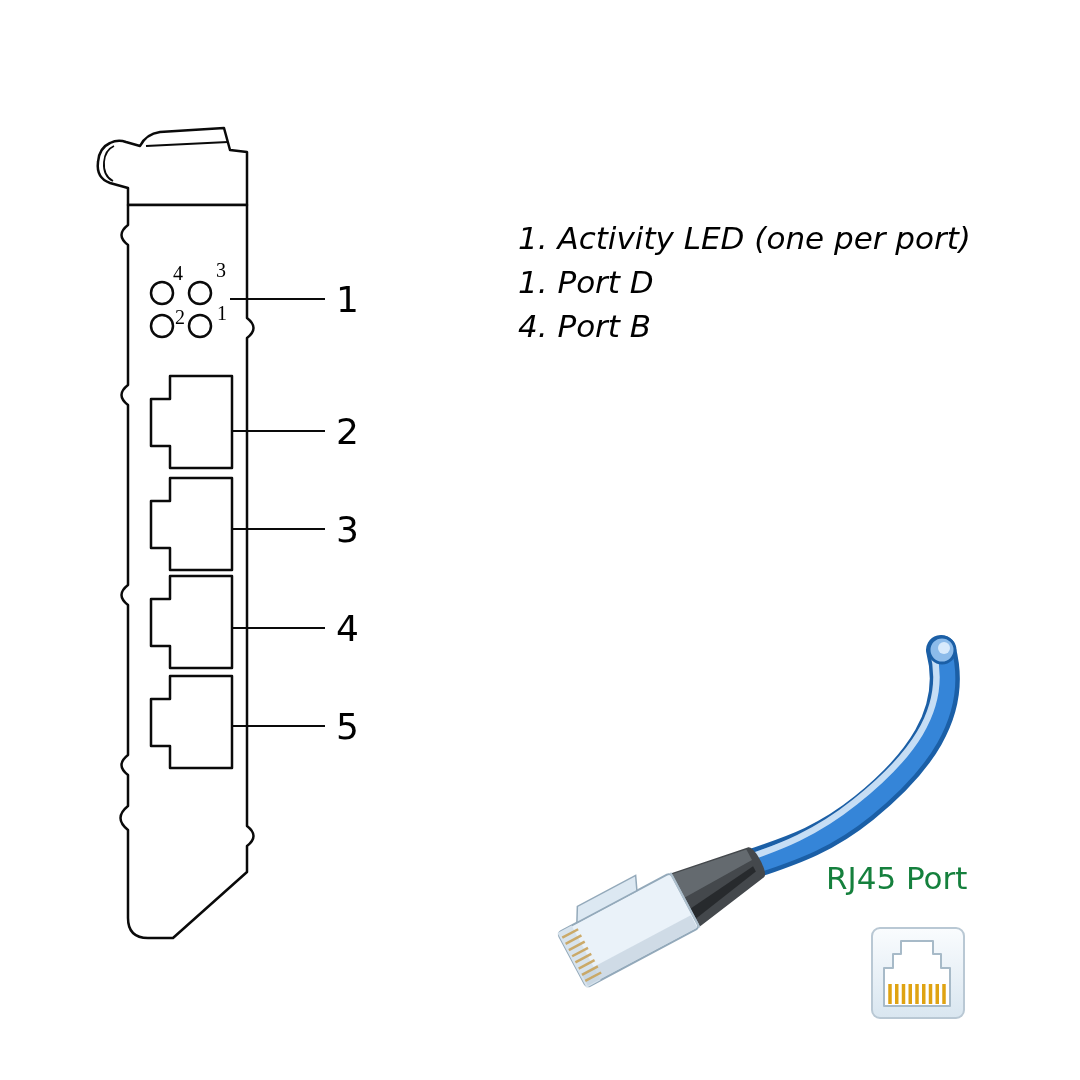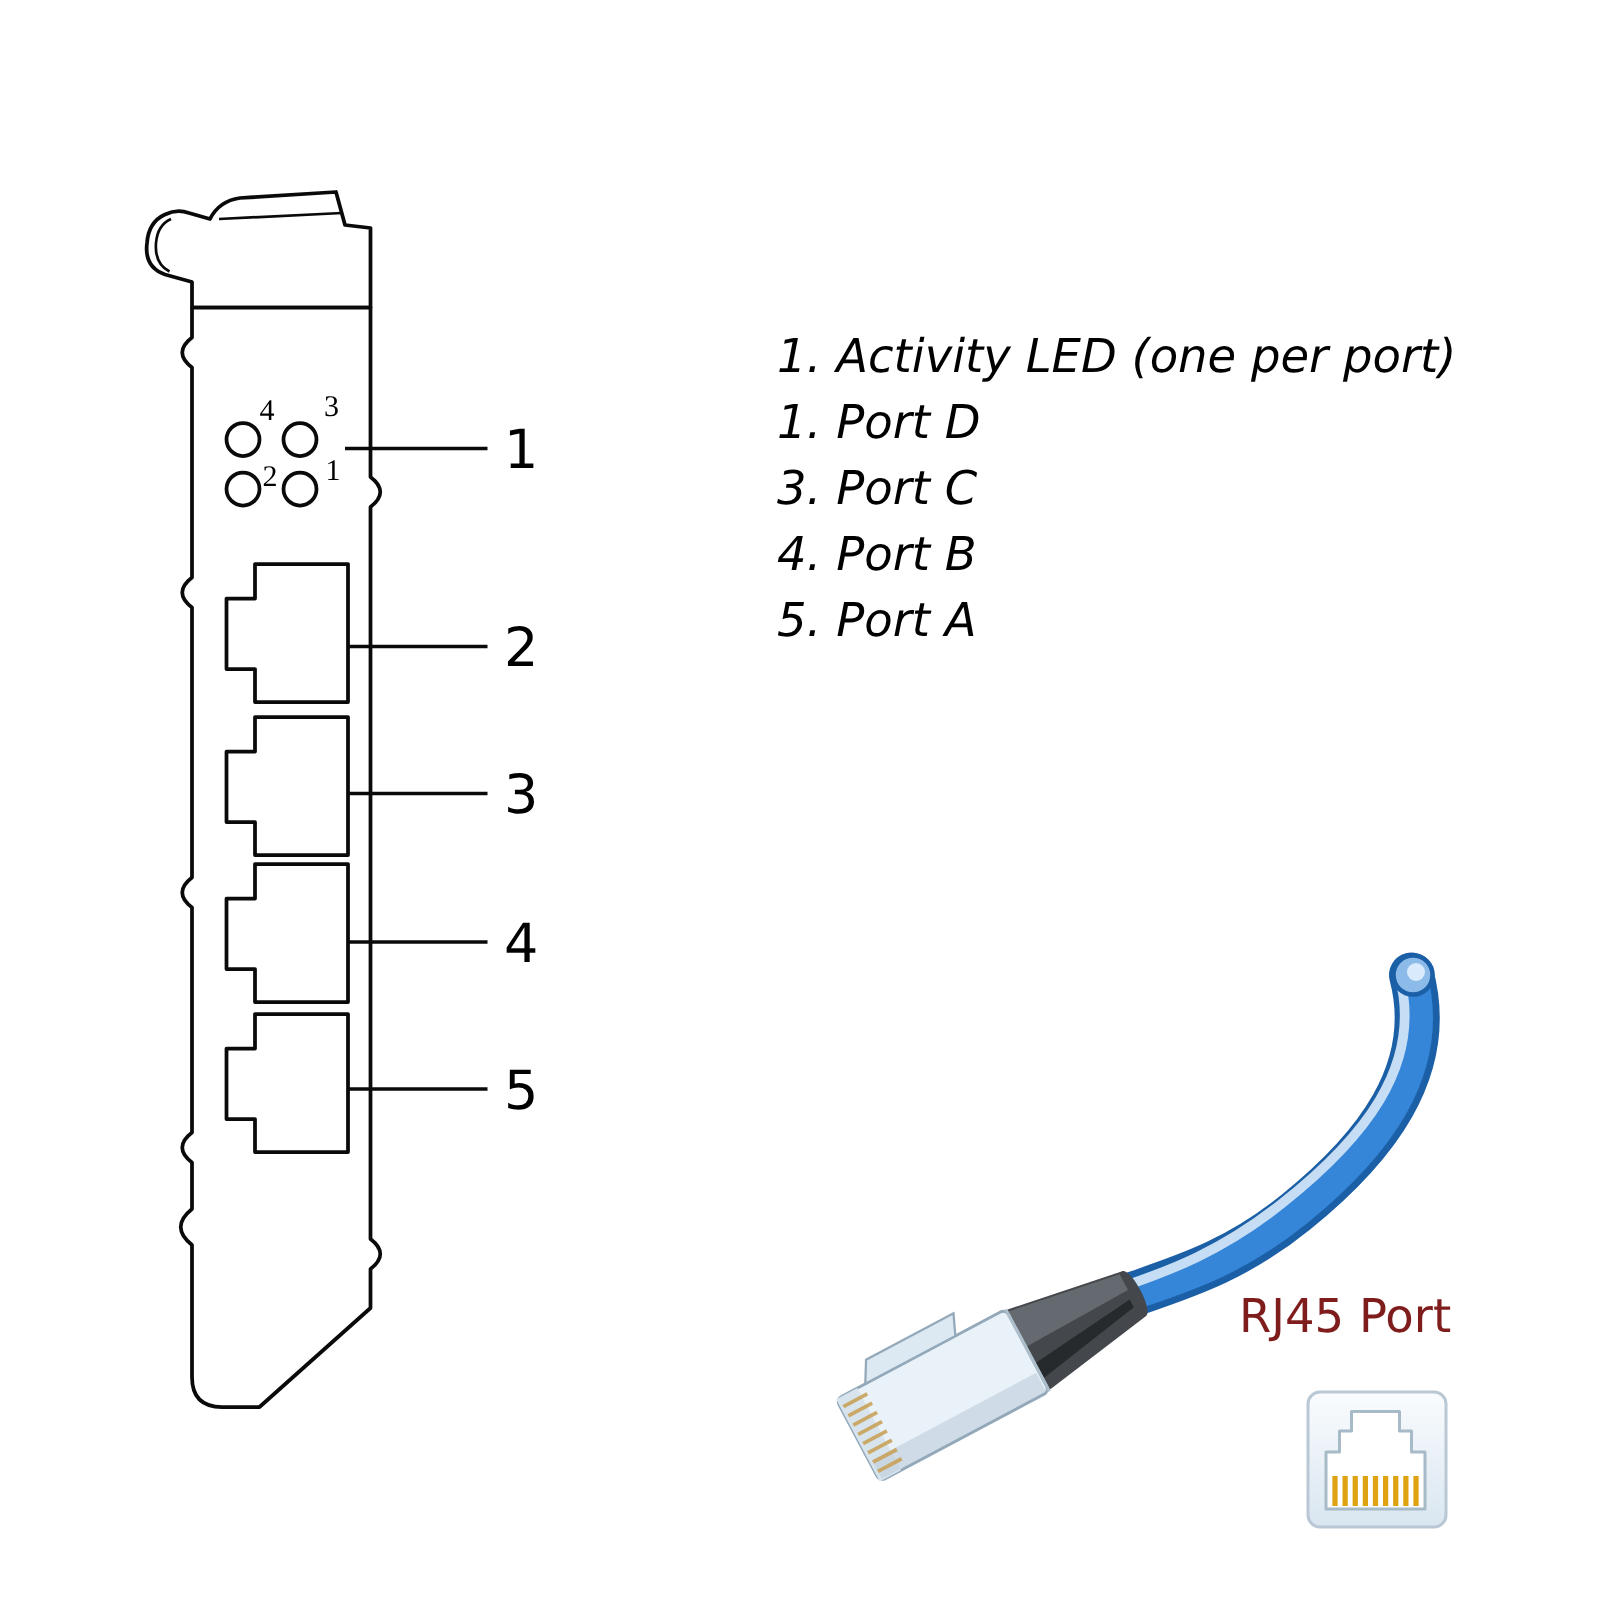--- a/index.html
+++ b/index.html
@@ -8,21 +8,21 @@
     font-family:"DejaVu Sans", sans-serif; overflow:hidden;
   }
   .diagram-svg { position:absolute; left:0; top:0; }
   .outline { fill:#ffffff; stroke:#0a0a0a; stroke-width:2.5; stroke-linejoin:round; }
   .thinline { stroke:#0a0a0a; stroke-width:2.2; fill:none; }
   .crease { stroke:#0a0a0a; stroke-width:1.8; fill:none; }
   .callout-num { font-size:36px; fill:#000; font-family:"DejaVu Sans", sans-serif; }
   .led-num { font-size:20px; fill:#000; font-family:"Liberation Serif", serif; text-anchor:middle; }
   .legend { position:absolute; left:518px; top:216px;font-style:italic; }
   .legend-line { font-size:31px; line-height:44px; color:#000; white-space:nowrap; }
-  .rj45-label { position:absolute; left:826px; top:860px; font-size:31px; color:#7f1d1d; white-space:nowrap; }
+  .rj45-label { position:absolute; left:826px; top:860px; font-size:31px; color:#15803d; white-space:nowrap; }
 </style>
 </head>
 <body>
 
 <div class="canvas">
 
   <svg class="diagram-svg" width="1080" height="1080" viewBox="0 0 1080 1080">
     <defs>
       <linearGradient id="iconbg" x1="0" y1="0" x2="0" y2="1">
         <stop offset="0" stop-color="#fafcfe"></stop>
@@ -112,20 +112,18 @@
         <line x1="930.5" y1="984" x2="930.5" y2="1004"></line>
         <line x1="937.25" y1="984" x2="937.25" y2="1004"></line>
         <line x1="944" y1="984" x2="944" y2="1004"></line>
       </g>
     </g>
   </svg>
 
   <div class="legend">
     <div class="legend-line">1. Activity LED (one per port)</div>
     <div class="legend-line">1. Port D</div>
-    <div class="legend-line">3. Port C</div>
     <div class="legend-line">4. Port B</div>
-    <div class="legend-line">5. Port A</div>
   </div>
 
   <div class="rj45-label">RJ45 Port</div>
 
 </div>
 
 </body></html>

